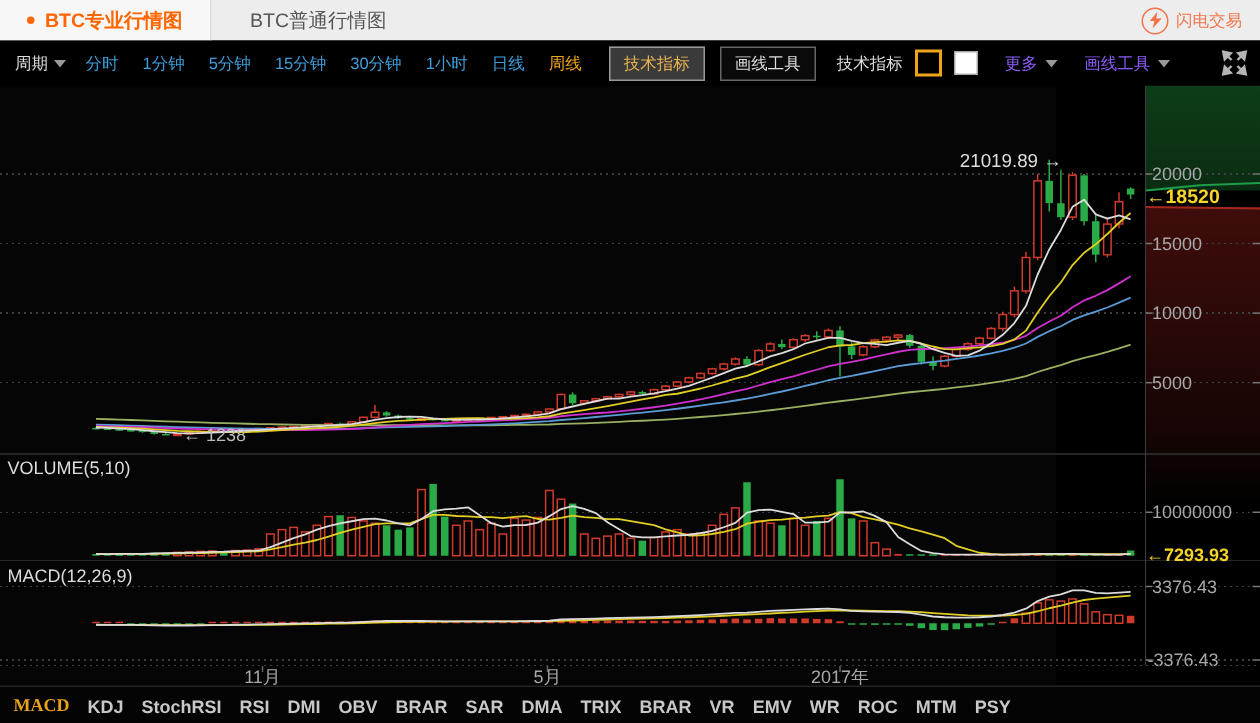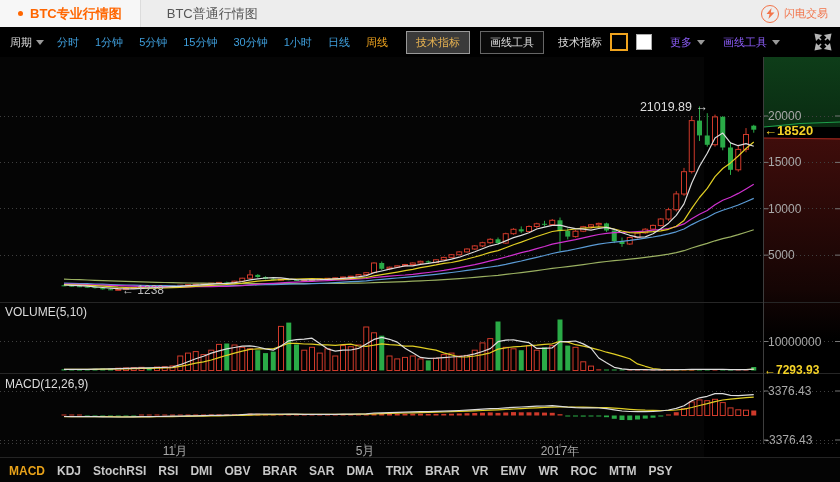--- a/index.html
+++ b/index.html
@@ -34,21 +34,21 @@
   .fs{margin-left:auto;margin-right:8px;cursor:pointer;display:flex;}
   
   .chart{position:absolute;top:57px;left:0;width:704px;height:400px;background:#050505;}
   .chart svg{display:block;}
   
   .bottombar{position:absolute;top:457px;left:0;width:840px;height:25px;background:#040404;
              border-top:1px solid #242424;display:flex;align-items:center;
              font-size:12px;font-weight:bold;color:#c8c8c8;}
   .ind{padding:0 6px;cursor:pointer;}
   .ind:first-child{margin-left:3px;}
-  .ind.active{color:#e8a21a;}
+  .ind.active{color:#e8a21a;font-family:Liberation Serif, serif;}
 </style>
 </head>
 <body>
 
 <div class="topbar">
   <div class="tab active">
     <span class="dot"></span>
     <span>BTC专业行情图</span>
   </div>
   <div class="tab inactive">

